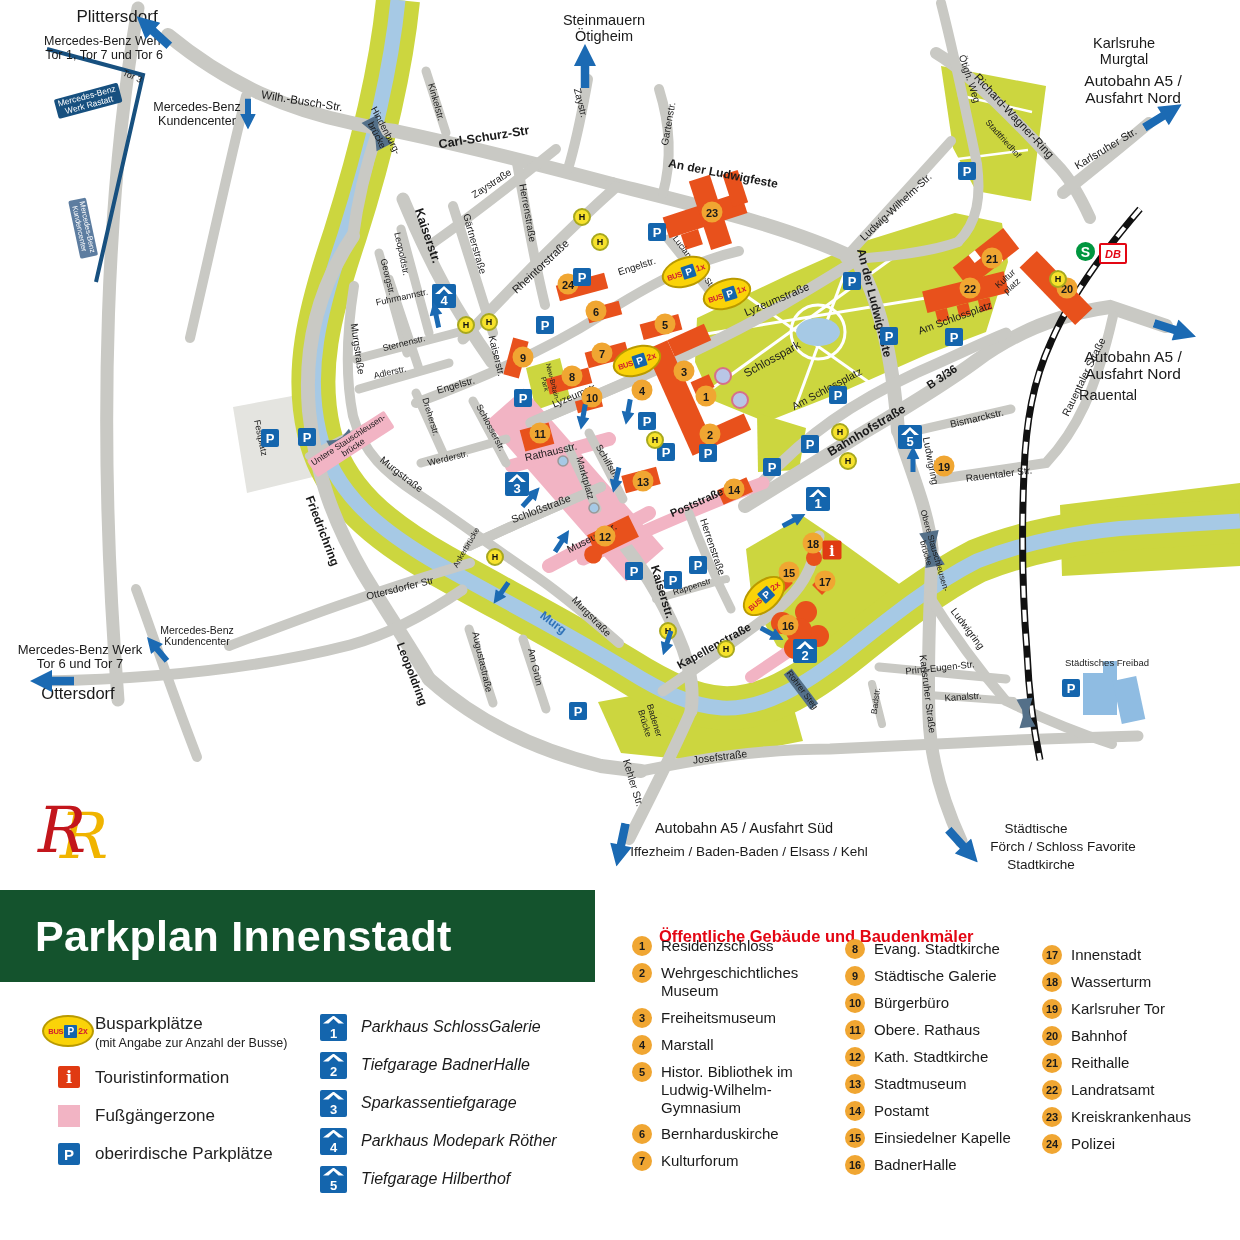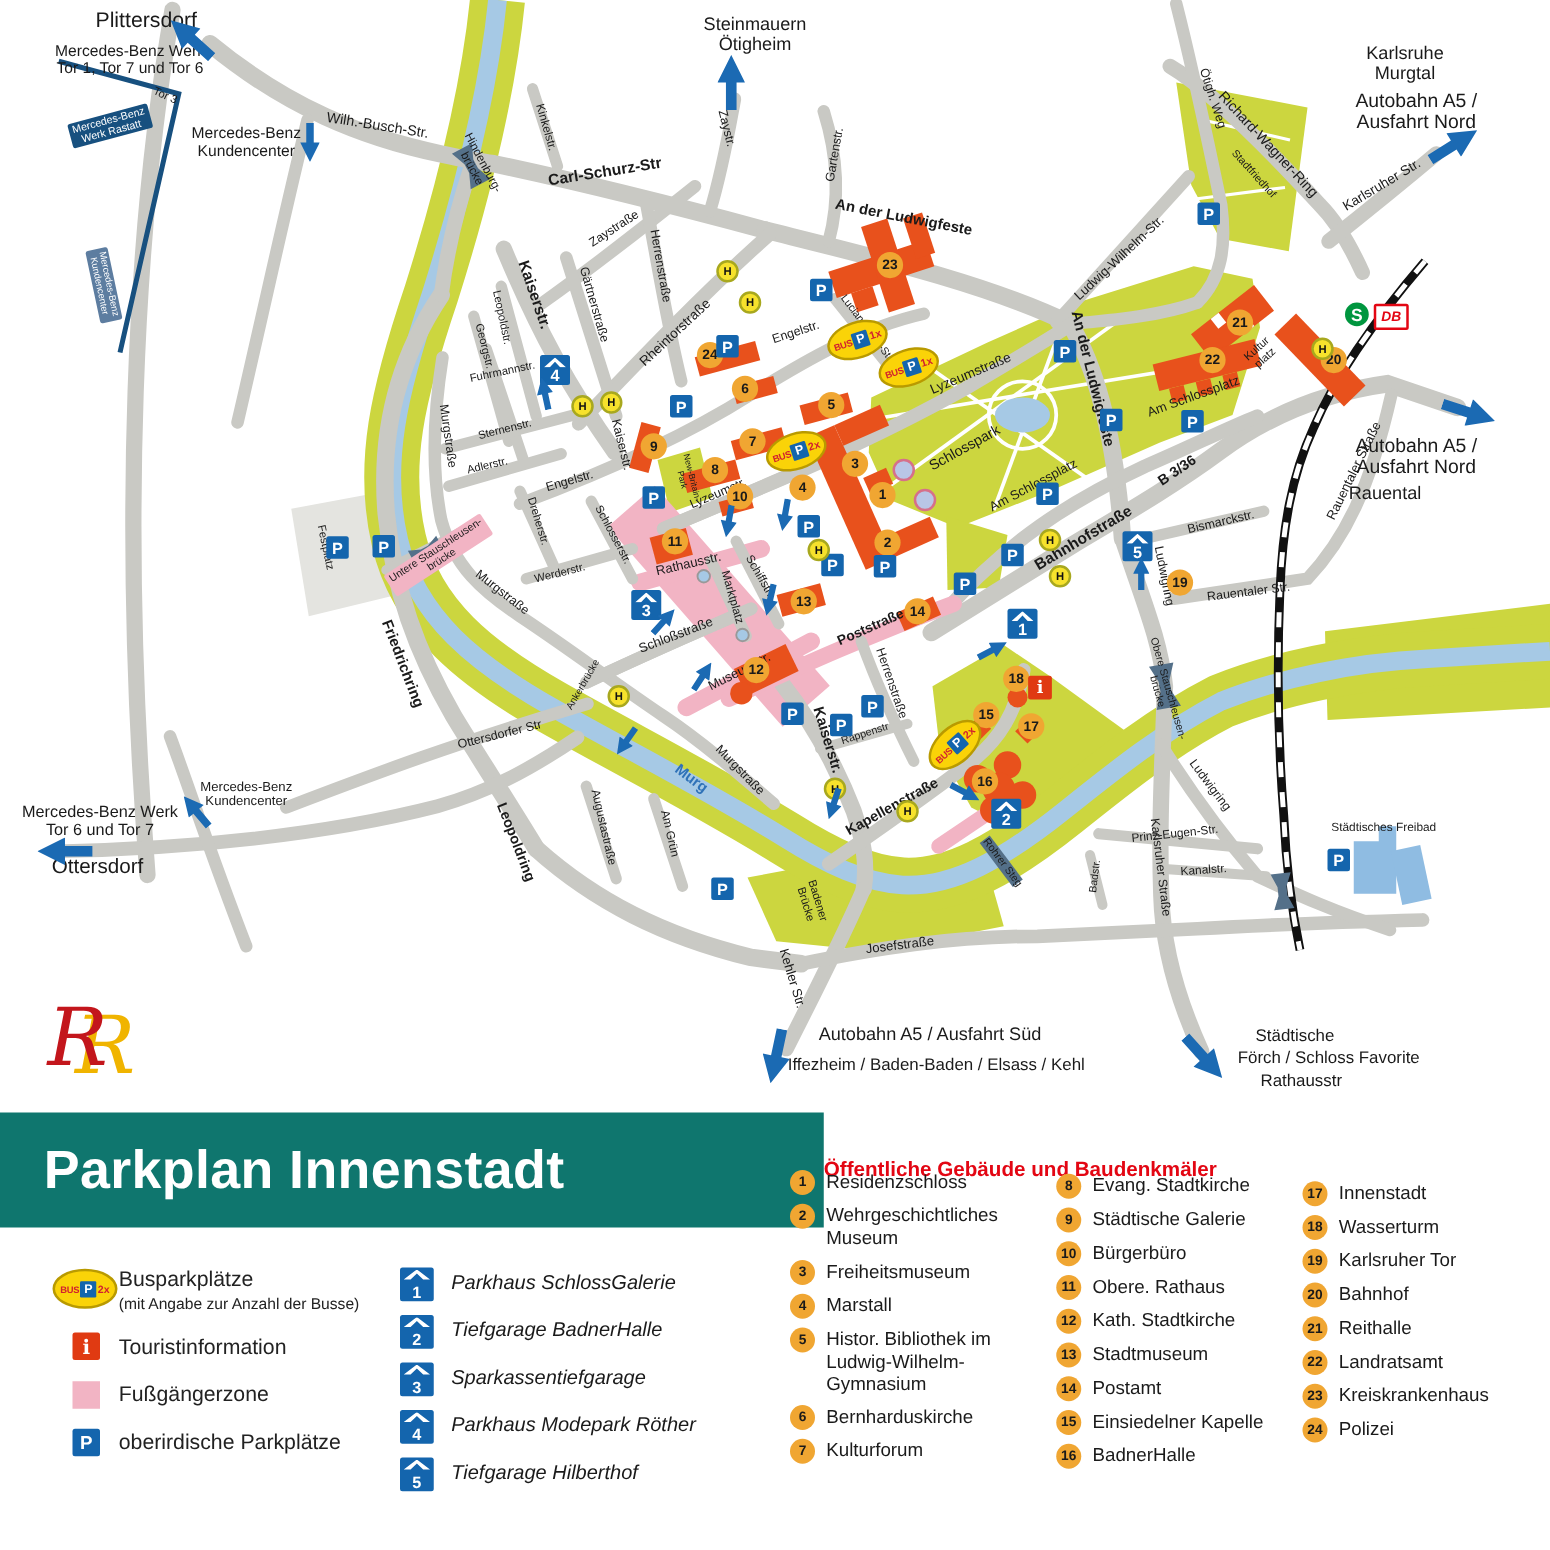--- a/index.html
+++ b/index.html
@@ -39,21 +39,21 @@
        justify-content:center;transform:translate(-50%,-50%);}
   .sbahn{position:absolute;width:19px;height:19px;border-radius:50%;background:#00963f;color:#fff;
        font-weight:700;font-size:14px;display:flex;align-items:center;justify-content:center;}
   .db{position:absolute;width:24px;height:17px;background:#fff;border:2px solid #e30613;border-radius:2px;
        color:#e30613;font-weight:700;font-size:11px;display:flex;align-items:center;justify-content:center;
        font-style:italic;}
   
   #logo{position:absolute;left:36px;top:786px;display:flex;gap:8px;}
   #logo .words div{font-size:23px;line-height:27px;font-weight:700;letter-spacing:.5px;color:#111;}
   #logo .words .brand-red{color:#c3161c;}
-  #banner{position:absolute;left:0;top:890px;width:659px;height:92px;background:#0f766e;
+  #banner{position:absolute;left:0;top:890px;width:595px;height:92px;background:#14532d;
        display:flex;align-items:center;}
   #banner h1{margin:0 0 0 35px;color:#fff;font-size:43px;font-weight:600;letter-spacing:.3px;}
   .leg-label{position:absolute;font-size:17px;color:#222;}
   .leg-sub{position:absolute;font-size:12.5px;color:#222;}
   .pink-sq{position:absolute;width:22px;height:22px;background:#f2b4c4;}
   #garage-legend{position:absolute;left:320px;top:1008px;}
   #garage-legend .row{display:flex;align-items:center;gap:14px;height:38px;}
   #garage-legend .garage{width:27px;height:27px;}
   #garage-legend .lbl{font-size:16px;font-style:italic;}
   #b-title{position:absolute;left:659px;top:903px;font-size:16.5px;font-weight:700;color:#e30613;margin-top:24px;}
@@ -304,21 +304,21 @@
 Kundencenter</div>
     <div class="map-label" style="left: 197px; top: 636px; font-size: 10.5px; transform: translate(-50%, -50%) rotate(0deg);">Mercedes-Benz
 Kundencenter</div>
     <div class="map-label" style="left: 80px; top: 657px; font-size: 13px; transform: translate(-50%, -50%) rotate(0deg);">Mercedes-Benz Werk
 Tor 6 und Tor 7</div>
     <div class="map-label" style="left: 78px; top: 694px; font-size: 16.5px; transform: translate(-50%, -50%) rotate(0deg);">Ottersdorf</div>
     <div class="map-label" style="left: 744px; top: 829px; font-size: 14.5px; transform: translate(-50%, -50%) rotate(0deg);">Autobahn A5 / Ausfahrt Süd</div>
     <div class="map-label" style="left: 749px; top: 852px; font-size: 13.5px; transform: translate(-50%, -50%) rotate(0deg);">Iffezheim / Baden-Baden / Elsass / Kehl</div>
     <div class="map-label" style="left: 1036px; top: 829px; font-size: 13.5px; transform: translate(-50%, -50%) rotate(0deg);">Städtische</div>
     <div class="map-label" style="left: 1063px; top: 847px; font-size: 13.5px; transform: translate(-50%, -50%) rotate(0deg);">Förch / Schloss Favorite</div>
-    <div class="map-label" style="left: 1041px; top: 865px; font-size: 13.5px; transform: translate(-50%, -50%) rotate(0deg);">Rathausstr</div>
+    <div class="map-label" style="left: 1041px; top: 865px; font-size: 13.5px; transform: translate(-50%, -50%) rotate(0deg);">Stadtkirche</div>
     <div class="map-label" style="left: 132px; top: 77px; font-size: 9px; transform: translate(-50%, -50%) rotate(24deg);">Tor 3</div>
     <div class="map-label" style="left: 88px; top: 101px; font-size: 8.5px; transform: translate(-50%, -50%) rotate(-15deg); color: rgb(255, 255, 255); background: rgb(23, 80, 127); padding: 1px 3px; border-radius: 2px;">Mercedes-Benz
 Werk Rastatt</div>
     <div class="map-label" style="left: 83px; top: 228px; font-size: 7.5px; transform: translate(-50%, -50%) rotate(78deg); color: rgb(255, 255, 255); background: rgb(93, 125, 160); padding: 1px 3px; border-radius: 2px;">Mercedes-Benz
 Kundencenter</div>
     <div class="map-label" style="left: 302px; top: 101px; font-size: 11.5px; transform: translate(-50%, -50%) rotate(9deg);">Wilh.-Busch-Str.</div>
     <div class="map-label" style="left: 484px; top: 138px; font-size: 12.5px; transform: translate(-50%, -50%) rotate(-9deg); font-weight: 700;">Carl-Schurz-Str</div>
     <div class="map-label" style="left: 381px; top: 133px; font-size: 9.5px; transform: translate(-50%, -50%) rotate(62deg);">Hindenburg-
 brücke</div>
     <div class="map-label" style="left: 436px; top: 102px; font-size: 9.5px; transform: translate(-50%, -50%) rotate(74deg);">Kinkelstr.</div>

